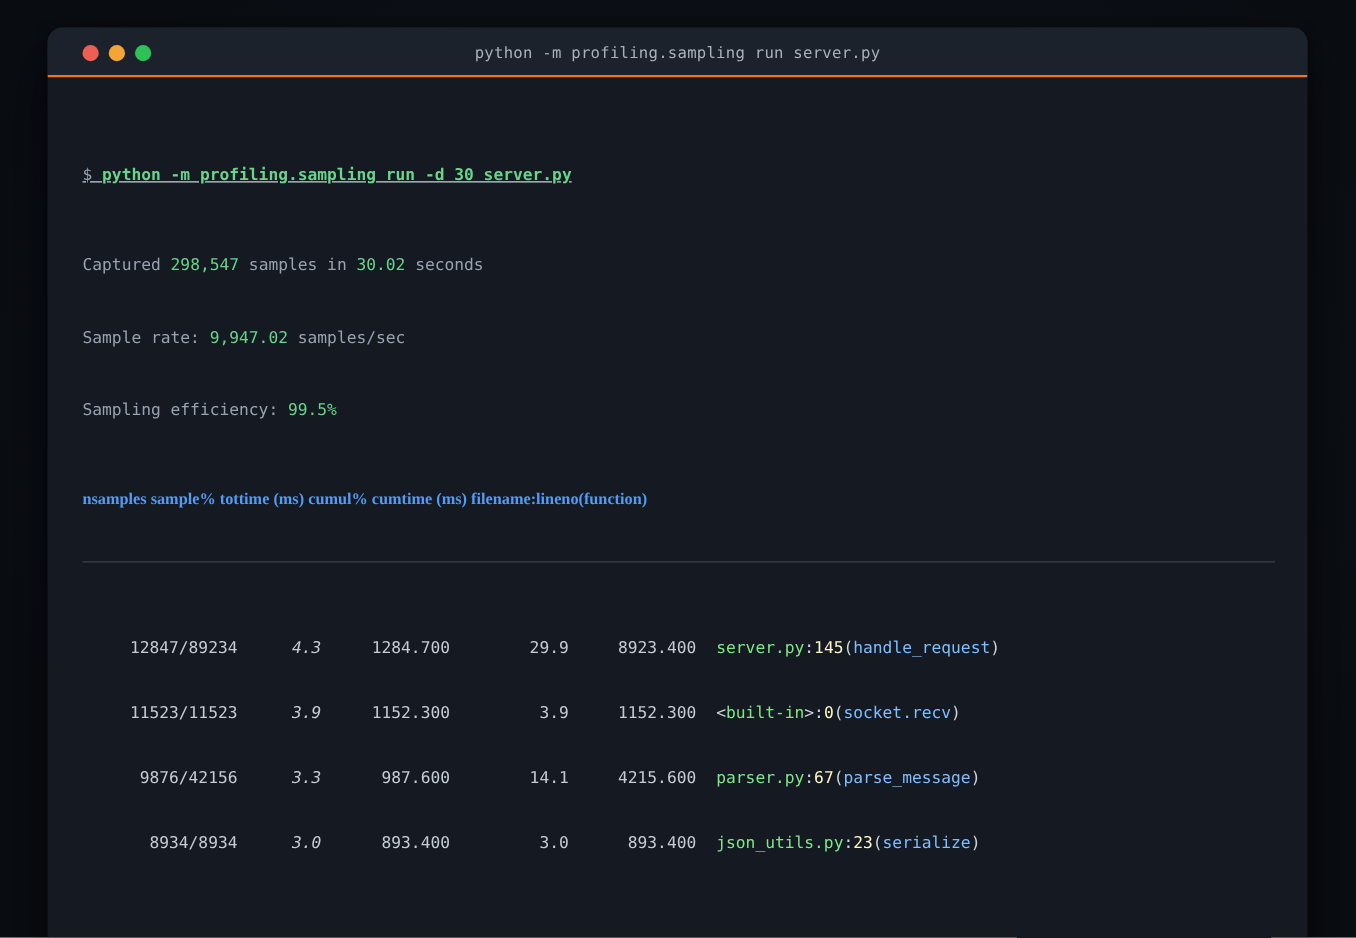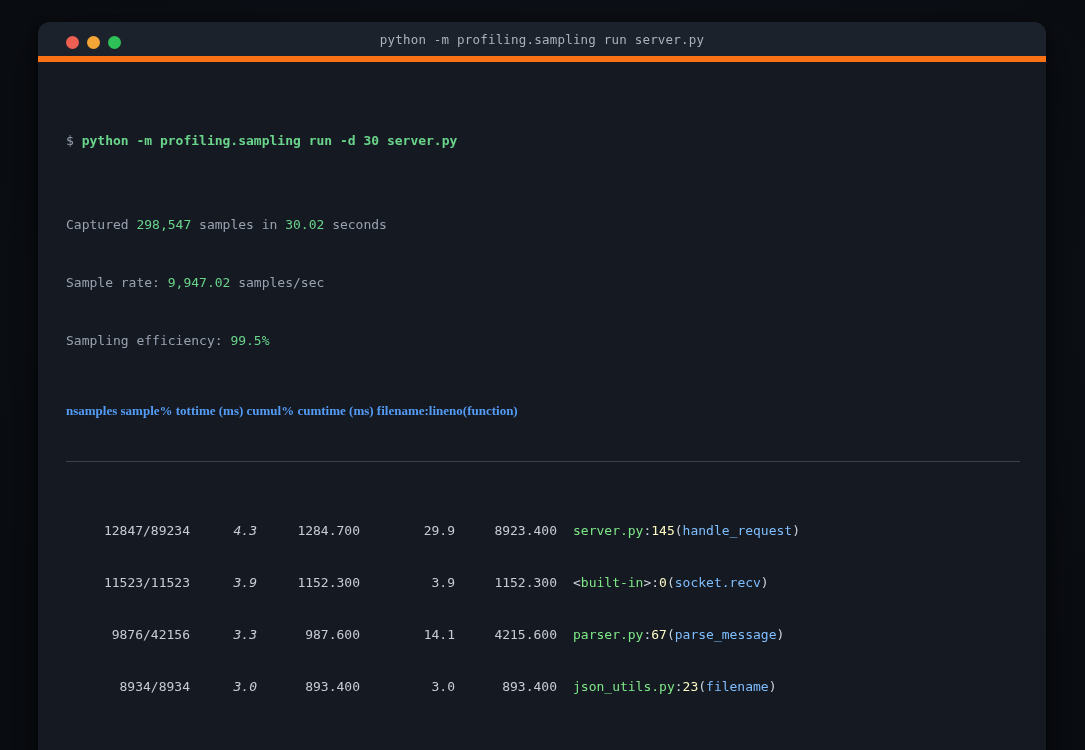--- a/index.html
+++ b/index.html
@@ -9,35 +9,35 @@
     background: radial-gradient(ellipse 900px 600px at 55% 40%, #10141c 0%, #0a0d12 75%);
   }
   .window {
     position:absolute; left:38px; top:22px; width:1008px; height:780px;
     background:#151a22; border-radius:12px;
     box-shadow: 0 18px 50px rgba(0,0,0,.55), 0 2px 10px rgba(0,0,0,.4);
     font-family:"DejaVu Sans Mono","Liberation Mono",monospace;
   }
   .titlebar {
     position:relative; height:40px; background:#1c222b;
-    border-bottom:6px solid #f97316; border-radius:12px 12px 0 0;
+    border-bottom:2px solid #f97316; border-radius:12px 12px 0 0;
     display:flex; align-items:center; justify-content:center;
   }
   .lights { position:absolute; left:28px; top:0; height:40px; display:flex; align-items:center; gap:8px; }
   .light { width:13px; height:13px; border-radius:50%; border:none; padding:0; cursor:default; }
   .light.red   { background:#ec5f52; }
   .light.yellow{ background:#f3a536; }
   .light.green { background:#2ec157; }
   .titlebar-title { color:#a9b1bc; font-size:12.5px; letter-spacing:.2px; }
 
   .term-body {
     padding:20px 26px 0 28px; font-size:13px; color:#c9d1d9; white-space:pre;
   }
   .line28 { height:28px; line-height:28px; }
-  .mb10 { margin-bottom:26px; }
+  .mb10 { margin-bottom:14px;text-decoration:underline; }
   .sec-title { height:24px; line-height:24px; color:#539bf5; font-weight:bold; }
   .mt16 { margin-top:16px; }
   .cols-header { height:22px; line-height:22px; color:#539bf5; font-weight:bold;font-family:Liberation Serif, serif; }
   .divider { border-top:1px solid #3b414b; margin:9px 0 13px 0; width:954px; }
 
   .trow { display:flex; height:22px; line-height:22px; color:#c6ccd4;align-items:center; }
   .c-ns { width:124px; text-align:right; }
   .c-sp { width:67px;  text-align:right;font-style:italic; }
   .c-tt { width:103px; text-align:right; }
   .c-cu { width:95px;  text-align:right; }
@@ -100,21 +100,21 @@
         <span class="c-cu">14.1</span>
         <span class="c-ct">4215.600</span>
         <span class="c-loc"><span class="s-file">parser.py</span><span class="s-bright">:</span><span class="s-line">67</span><span class="s-bright">(</span><span class="s-fn">parse_message</span><span class="s-bright">)</span></span>
       </div>
       <div class="trow">
         <span class="c-ns">8934/8934</span>
         <span class="c-sp">3.0</span>
         <span class="c-tt">893.400</span>
         <span class="c-cu">3.0</span>
         <span class="c-ct">893.400</span>
-        <span class="c-loc"><span class="s-file">json_utils.py</span><span class="s-bright">:</span><span class="s-line">23</span><span class="s-bright">(</span><span class="s-fn">filename</span><span class="s-bright">)</span></span>
+        <span class="c-loc"><span class="s-file">json_utils.py</span><span class="s-bright">:</span><span class="s-line">23</span><span class="s-bright">(</span><span class="s-fn">serialize</span><span class="s-bright">)</span></span>
       </div>
       
       
       
       
       
       
 
       
       

